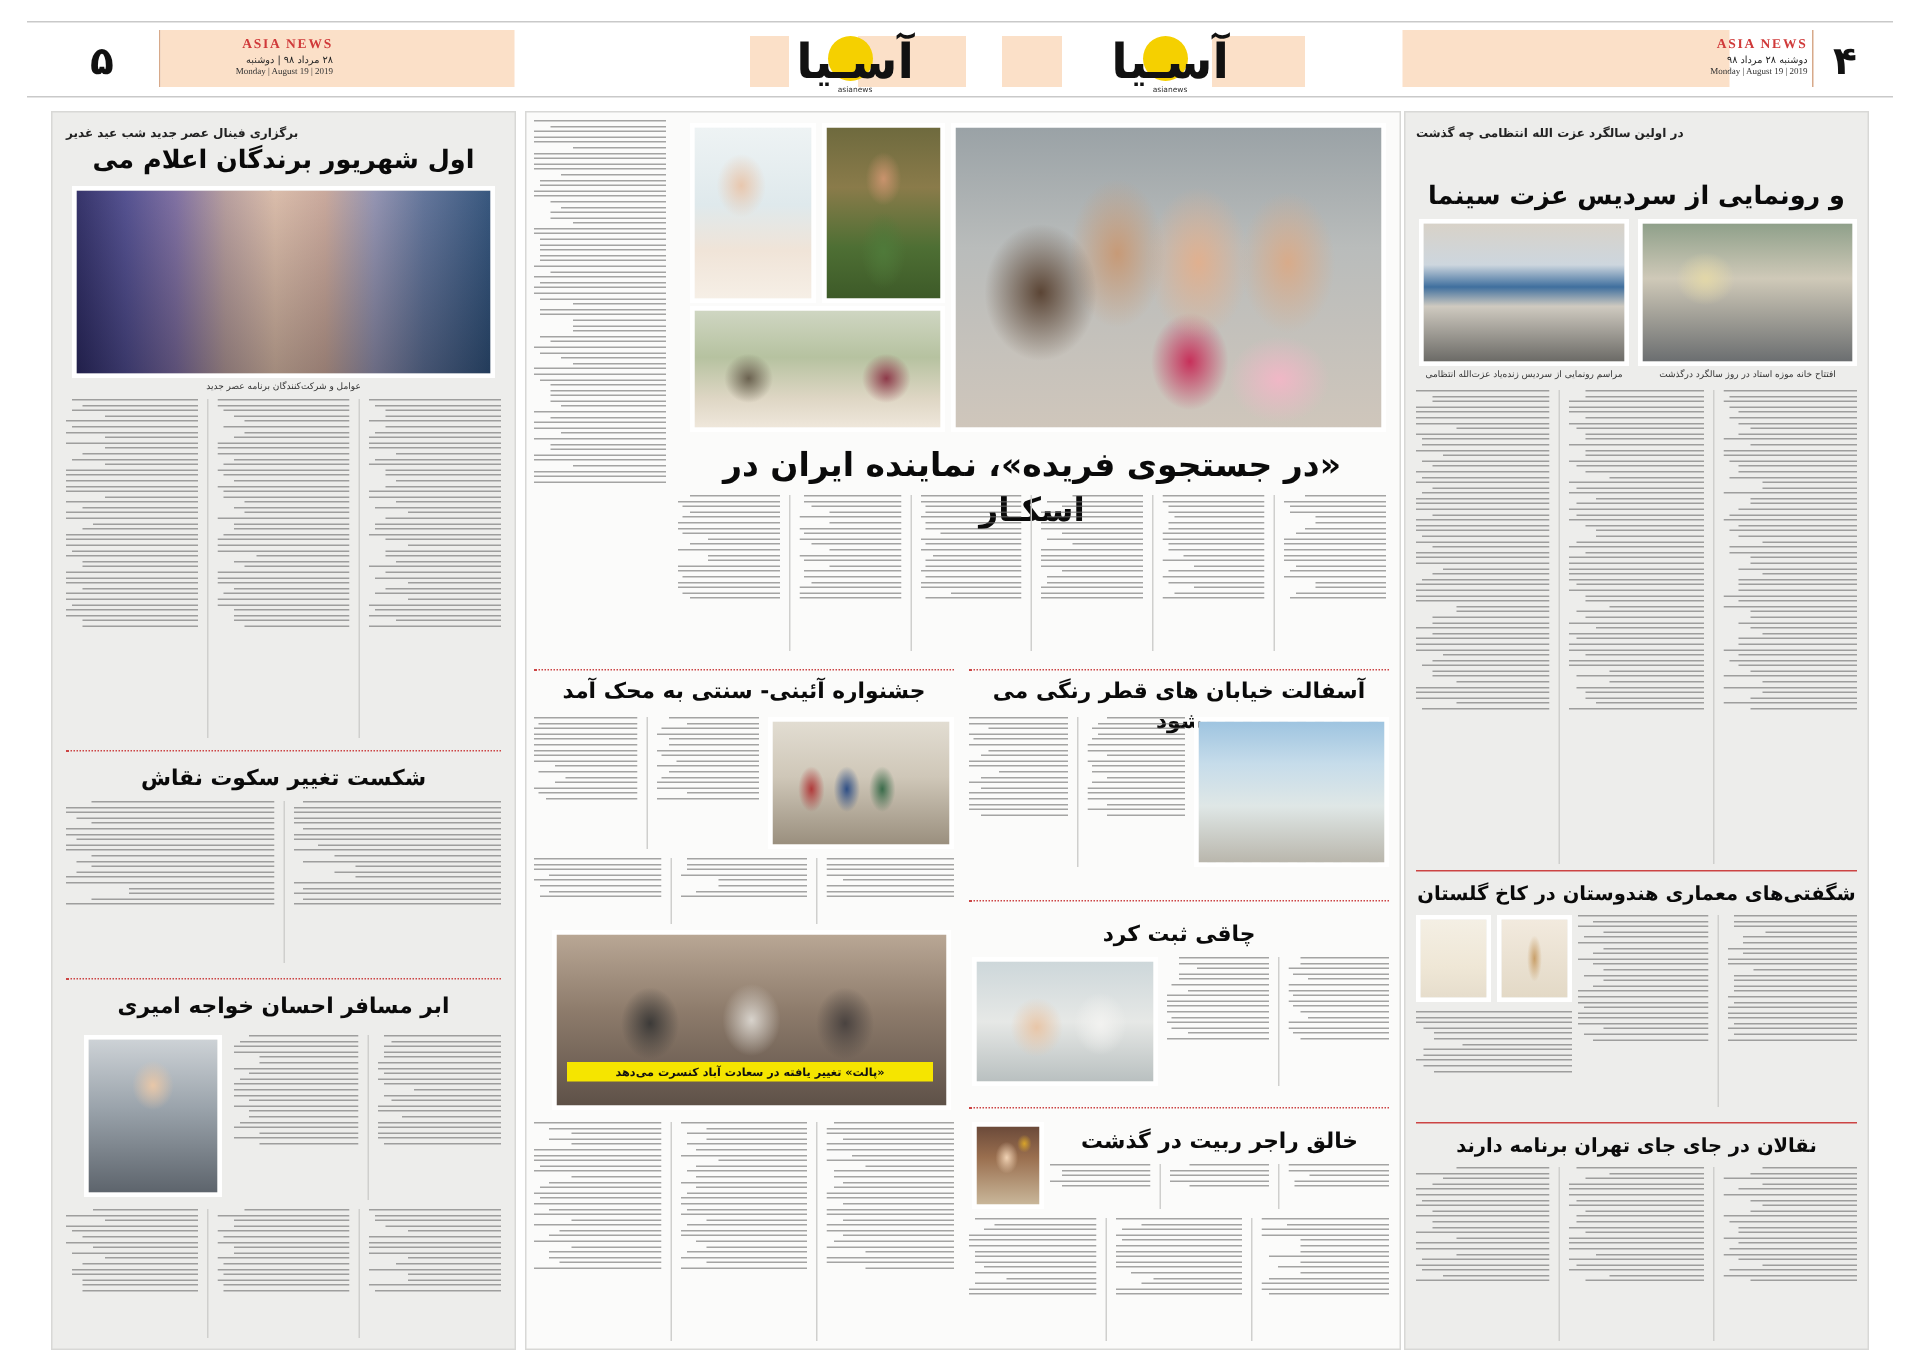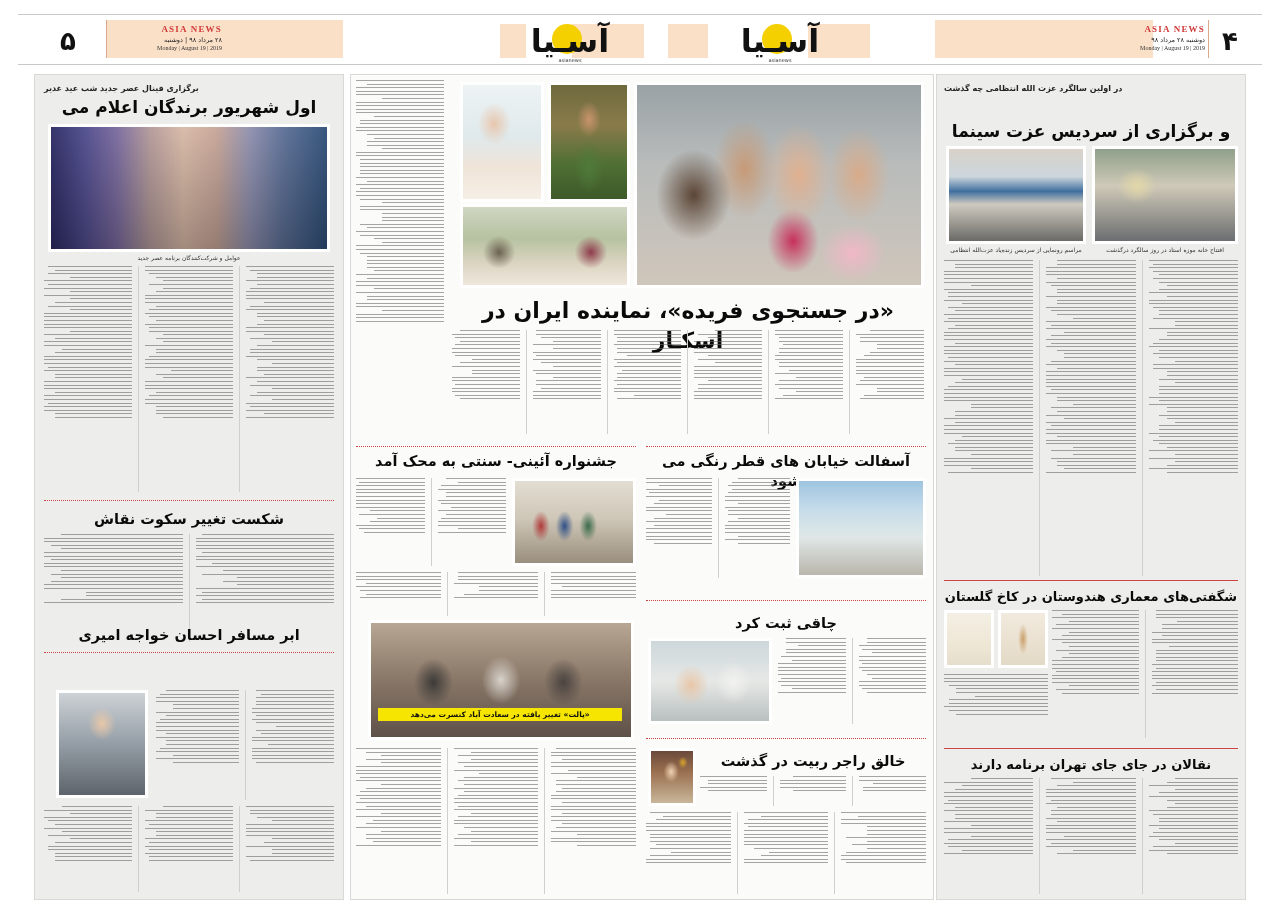--- a/index.html
+++ b/index.html
@@ -501,21 +501,21 @@
         <div class="ln s4"></div>
         <div class="ln s1"></div>
         <div class="ln s3"></div>
         <div class="ln s1"></div>
         <div class="ln s3"></div>
         <div class="ln s1"></div>
       </div>
     </div>
 
   <div class="dotted" style="position:absolute; left:44px; top:652px; width:290px;"></div>
-  <div class="headline h-md" style="position:absolute; left:44px; top:626px; width:290px;">ابر مسافر احسان خواجه امیری</div>
+  <div class="headline h-md" style="position:absolute; left:44px; top:662px; width:290px;">ابر مسافر احسان خواجه امیری</div>
 
   <div class="photo photo-frame" style="left:56px; top:690px; width:92px; height:108px;">
     <div class="ph-singer"></div>
   </div>
   <div class="cols" id="lp-body3" style="left:156px; top:690px; width:178px; height:110px;">
       <div class="col">
         <div class="ln s2"></div>
         <div class="ln s3"></div>
         <div class="ln s1"></div>
         <div class="ln s1"></div>
@@ -1207,21 +1207,21 @@
         <div class="ln s3"></div>
         <div class="ln s1"></div>
         <div class="ln s1"></div>
         <div class="ln s3"></div>
       </div>
     </div>
 
   <div class="panel" style="left:936px; top:74px; width:310px; height:826px;"></div>
 
   <div class="kicker" style="position:absolute; left:944px; top:84px; width:294px;">در اولین سالگرد عزت الله انتظامی چه گذشت</div>
-  <div class="headline h-lg" style="position:absolute; left:944px; top:120px; width:294px;">و برگزاری از سردیس عزت سینما</div>
+  <div class="headline h-lg" style="position:absolute; left:944px; top:120px; width:294px;">و رونمایی از سردیس عزت سینما</div>
 
   <div class="photo photo-frame" style="left:946px; top:146px; width:140px; height:98px;">
     <div class="ph-plaque"></div>
   </div>
   <div class="photo photo-frame" style="left:1092px; top:146px; width:146px; height:98px;">
     <div class="ph-mural"></div>
   </div>
   <div class="cap" style="left:946px; top:246px; width:140px;">مراسم رونمایی از سردیس زنده‌یاد عزت‌الله انتظامی</div>
   <div class="cap" style="left:1092px; top:246px; width:146px;">افتتاح خانه موزه استاد در روز سالگرد درگذشت</div>
 

